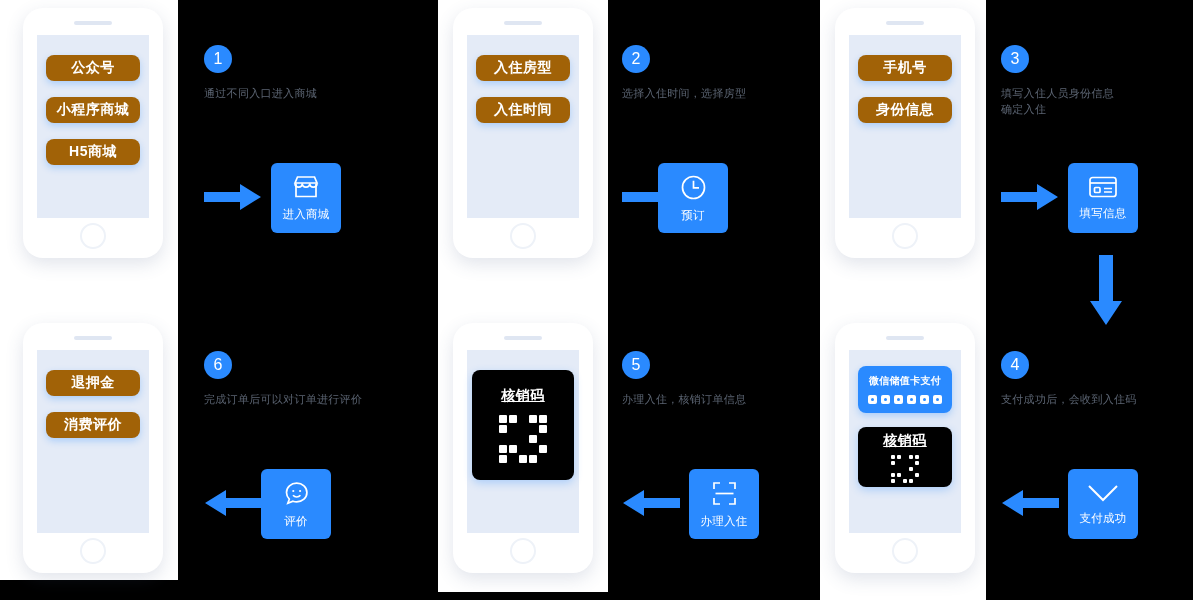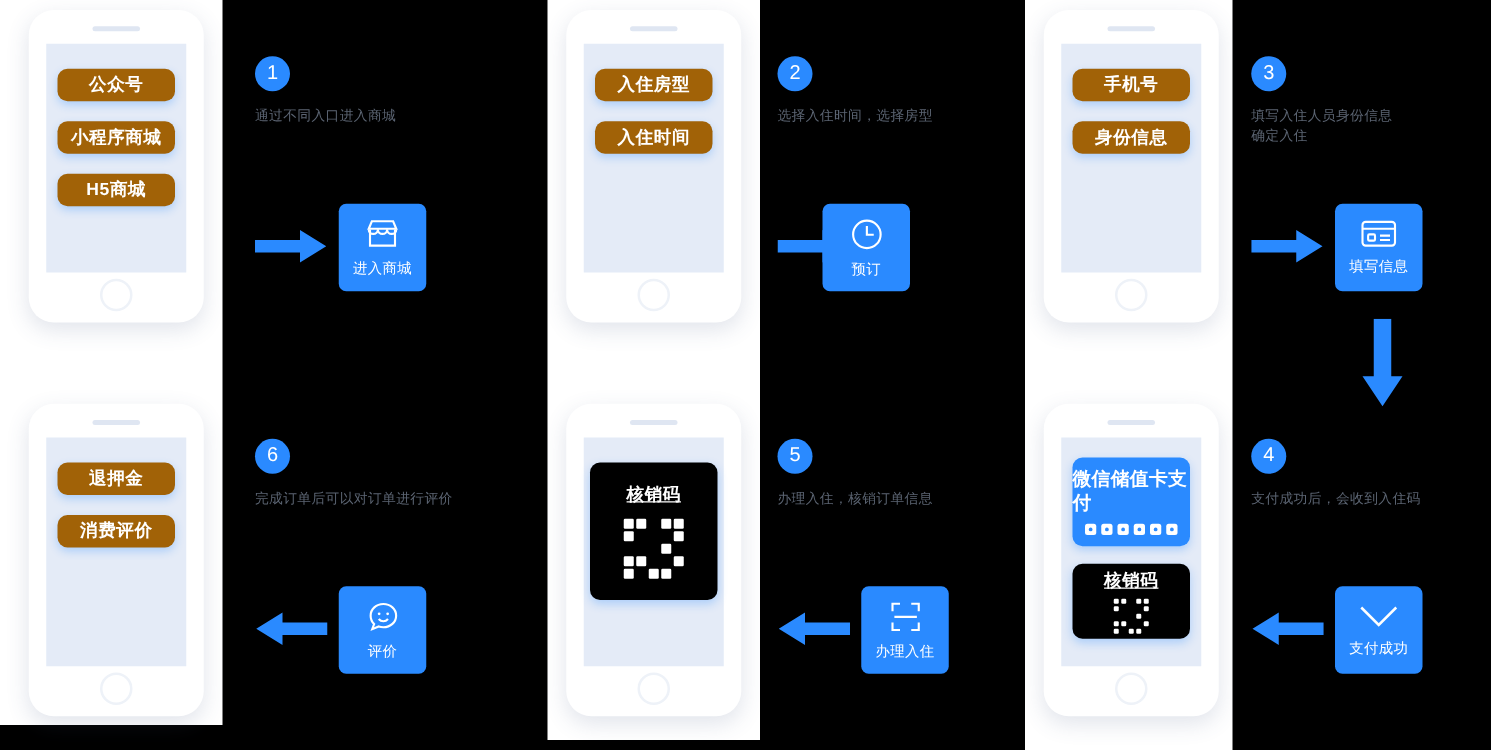--- a/index.html
+++ b/index.html
@@ -31,21 +31,21 @@
   
   .pill{width:94px;height:26px;border-radius:8px;background:#a16207;color:#fff;
         display:flex;align-items:center;justify-content:center;
         font-size:14px;font-weight:bold;margin-bottom:16px;
         box-shadow:0 3px 7px rgba(42,138,255,.30);letter-spacing:.5px;}
 
   
   .paycard{width:94px;border-radius:8px;background:#2a8aff;color:#fff;
         display:flex;flex-direction:column;align-items:center;justify-content:center;
         padding:8px 0 9px;margin-bottom:14px;box-shadow:0 3px 7px rgba(42,138,255,.30);}
-  .paycard .pc-title{font-size:15px;font-weight:bold;letter-spacing:.3px;}
+  .paycard .pc-title{font-size:10px;font-weight:bold;letter-spacing:.3px;}
   .paycard .dots{display:flex;gap:4px;margin-top:7px;}
   .paycard .dots i{width:9px;height:9px;border-radius:2px;background:#fff;
         display:flex;align-items:center;justify-content:center;}
   .paycard .dots i::after{content:"";width:3px;height:3px;border-radius:50%;background:#2a8aff;}
 
   
   .qrcard{border-radius:8px;background:#000000;color:#fff;display:flex;
         flex-direction:column;align-items:center;justify-content:center;
         box-shadow:0 3px 8px rgba(42,138,255,.30);text-decoration:underline;}
   .qrcard .qr-title{font-size:14px;font-weight:bold;letter-spacing:.5px;}
@@ -207,21 +207,21 @@
     <div class="badge">6</div>
     <div class="caption">完成订单后可以对订单进行评价</div>
   </div>
 
   <div class="arrow" style="left:204px;top:489px;">
     <svg width="58" height="28" viewBox="0 0 58 28">
         <path d="M58 9 H22 V1 L1 14 l21 13 V19 H58 Z" fill="#2a8aff"></path>
       </svg>
   </div>
 
-  <div class="tile" style="left:271px;top:469px;">
+  <div class="tile" style="left:261px;top:469px;">
     <span>
       <svg width="27" height="27" viewBox="0 0 27 27" fill="none" stroke="#ffffff" stroke-width="1.7">
         <path d="M13.7 3.2 c5.7 0 10.2 4.1 10.2 9.3 s-4.5 9.3 -10.2 9.3 c-1.3 0 -2.5 -.2 -3.7 -.6 l-5.2 2.1 1.5 -4.1 c-1.7 -1.7 -2.8 -4 -2.8 -6.7 c0 -5.2 4.5 -9.3 10.2 -9.3 Z"></path>
         <circle cx="10.3" cy="11" r="1.1" fill="#fff" stroke="none"></circle>
         <circle cx="17.1" cy="11" r="1.1" fill="#fff" stroke="none"></circle>
         <path d="M10 15.2 c1 1.2 2.2 1.8 3.7 1.8 s2.7 -.6 3.7 -1.8"></path>
       </svg>
     </span>
     <span class="t-label">评价</span>
   </div>

